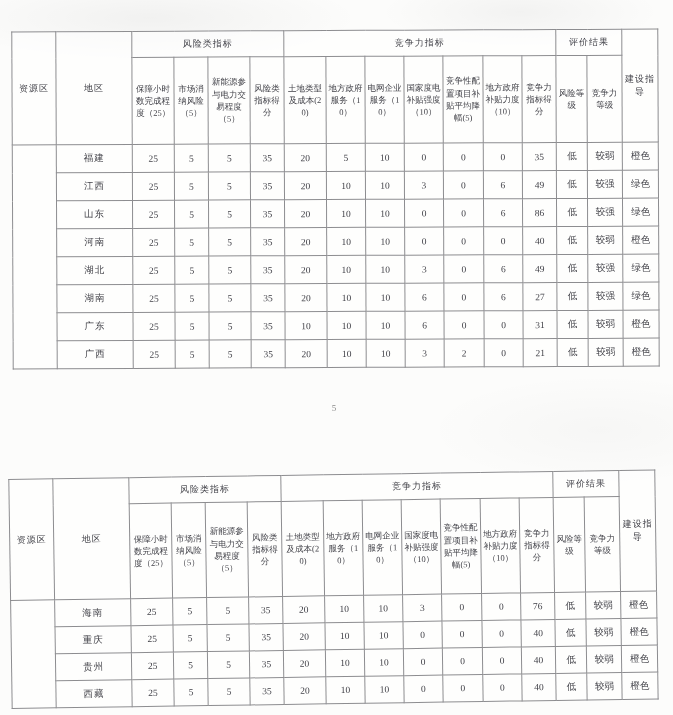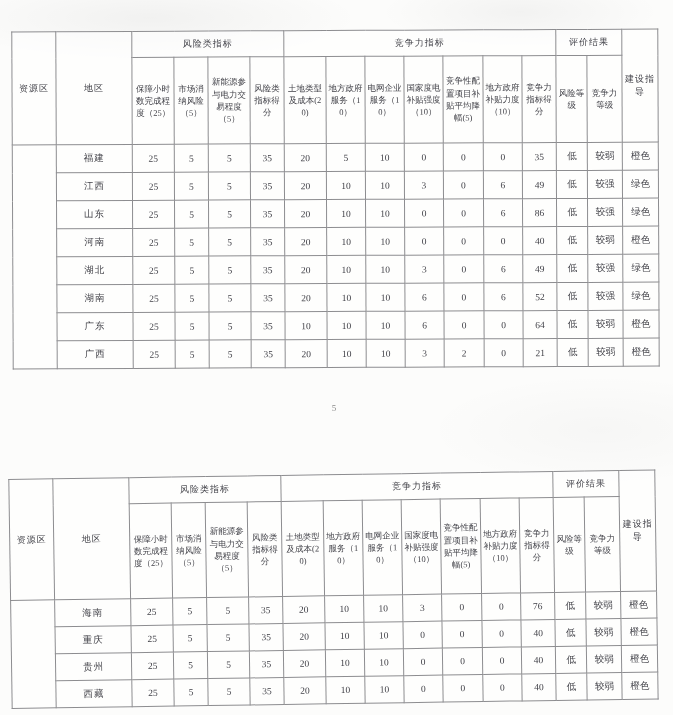--- a/index.html
+++ b/index.html
@@ -180,38 +180,38 @@
           <td>25</td>
           <td>5</td>
           <td>5</td>
           <td>35</td>
           <td>20</td>
           <td>10</td>
           <td>10</td>
           <td>6</td>
           <td>0</td>
           <td>6</td>
-          <td>52</td>
+          <td>27</td>
           <td>低</td>
           <td>较强</td>
           <td>绿色</td>
         </tr>
         <tr>
           <td class="region-cell">广东</td>
           <td>25</td>
           <td>5</td>
           <td>5</td>
           <td>35</td>
           <td>10</td>
           <td>10</td>
           <td>10</td>
           <td>6</td>
           <td>0</td>
           <td>0</td>
-          <td>64</td>
+          <td>31</td>
           <td>低</td>
           <td>较弱</td>
           <td>橙色</td>
         </tr>
         <tr>
           <td class="region-cell">广西</td>
           <td>25</td>
           <td>5</td>
           <td>5</td>
           <td>35</td>

